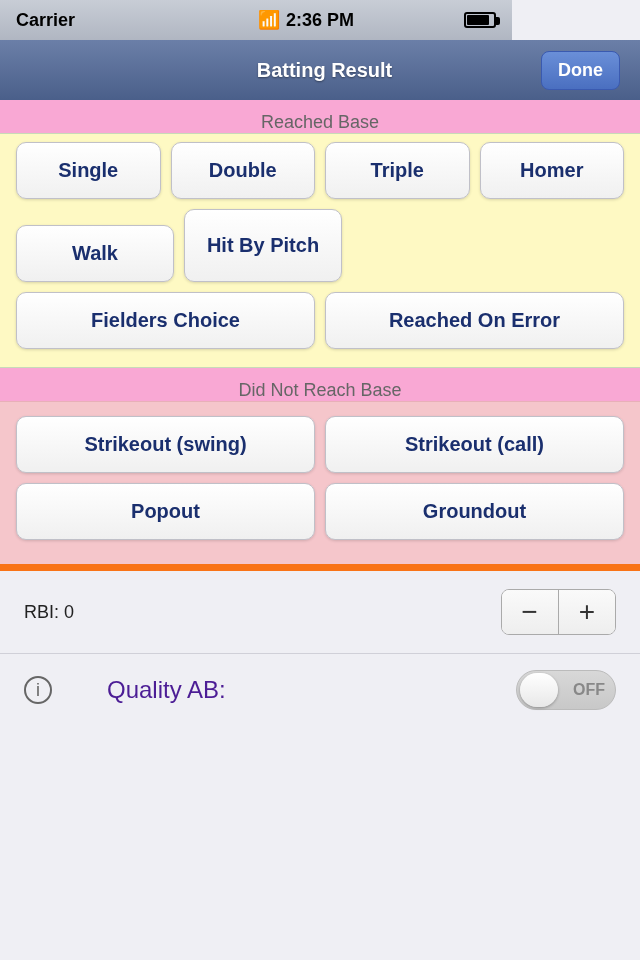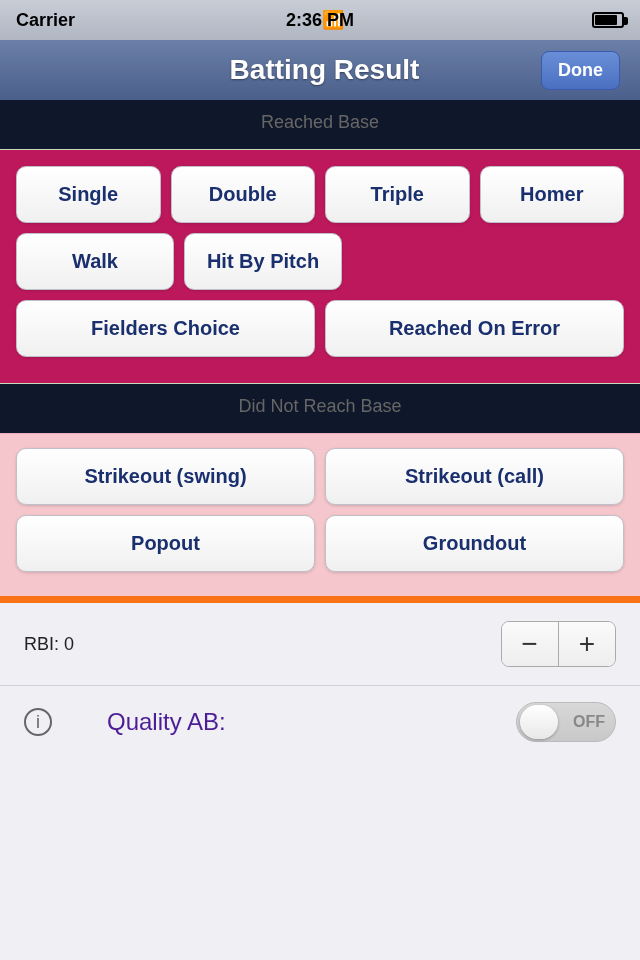--- a/index.html
+++ b/index.html
@@ -8,21 +8,21 @@
     body {
       width: 640px;
       height: 960px;
       font-family: -apple-system, 'Helvetica Neue', Helvetica, Arial, sans-serif;
       background: #efeff4;
       overflow: hidden;
     }
 
     
     .status-bar {
-      width: 640px;
+      width: 512px;
       height: 40px;
       background: linear-gradient(to bottom, #c8cdd6, #b0b6c2);
       display: flex;
       align-items: center;
       justify-content: space-between;
       padding: 0 16px;
       font-size: 18px;
       font-weight: 600;
       color: #000;
     }
@@ -58,21 +58,21 @@
       width: 640px;
       height: 60px;
       background: linear-gradient(to bottom, #6b7fa8, #4a5f8a);
       display: flex;
       align-items: center;
       justify-content: center;
       position: relative;
     }
     .nav-title {
       color: white;
-      font-size: 28px;
+      font-size: 20px;
       font-weight: bold;
       text-shadow: 0 1px 2px rgba(0,0,0,0.4);
       margin-left: 9px;
     }
     .done-button {
       position: absolute;
       right: 20px;
       background: linear-gradient(to bottom, #6a8fd8, #4a6fc0);
       border: 1px solid #3a5ab0;
       border-radius: 8px;
@@ -81,28 +81,28 @@
       font-size: 18px;
       font-weight: bold;
       cursor: pointer;
     }
 
     
     .section-label {
       text-align: center;
       font-size: 18px;
       color: #666;
-      padding: 12px 0 16px 0;
-      background: #0f172a;
+      padding: 12px 0 0 0;
+      background: #f9a8d4;
     }
 
     
     .reached-base-section {
-      background: #be185d;
-      padding: 16px 16px;
+      background: #fef9c3;
+      padding: 8px 16px;
       border-top: 1px solid #c8dab8;
       border-bottom: 1px solid #c8dab8;
     }
 
     .button-row {
       display: flex;
       gap: 10px;
       margin-bottom: 10px;
     }
 
@@ -244,21 +244,21 @@
 <div class="reached-base-section">
 
   <div class="button-row">
     <button class="game-button">Single</button>
     <button class="game-button">Double</button>
     <button class="game-button">Triple</button>
     <button class="game-button">Homer</button>
   </div>
 
   <div class="button-row">
-    <button class="game-button" style="max-width:160px;">Walk</button>
+    <button class="game-button" style="max-width:160px;margin-top:16px;">Walk</button>
     <button class="game-button" style="max-width:220px;">Hit By Pitch</button>
     <div style="flex:2;"></div>
   </div>
 
   <div class="button-row">
     <button class="game-button">Fielders Choice</button>
     <button class="game-button">Reached On Error</button>
   </div>
 </div>
 

